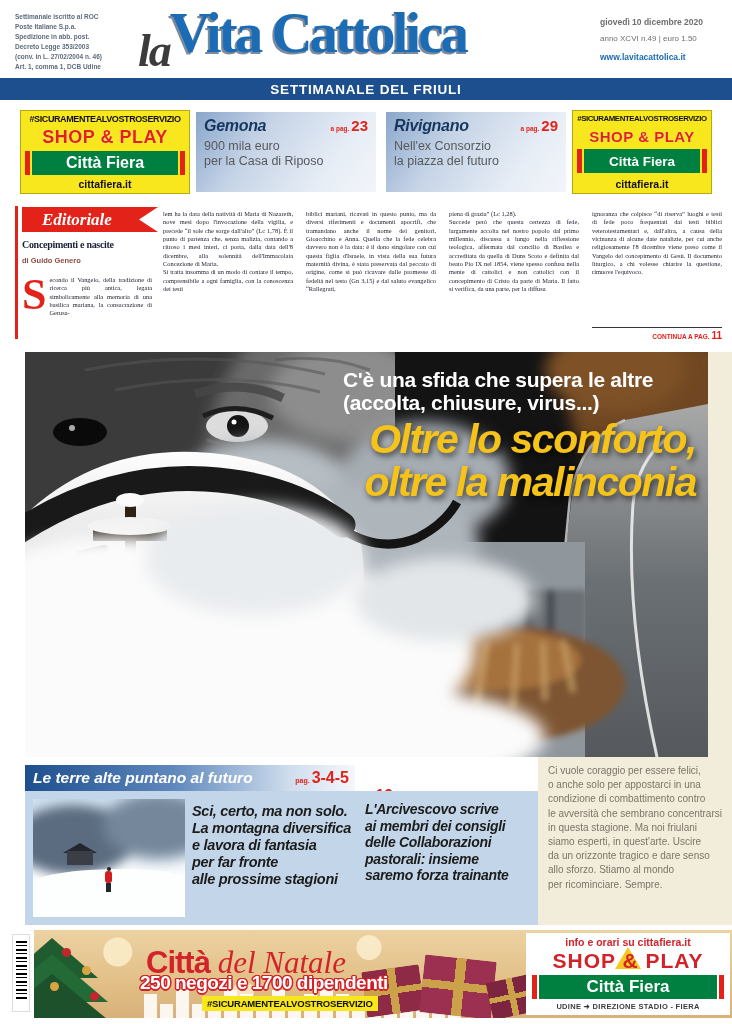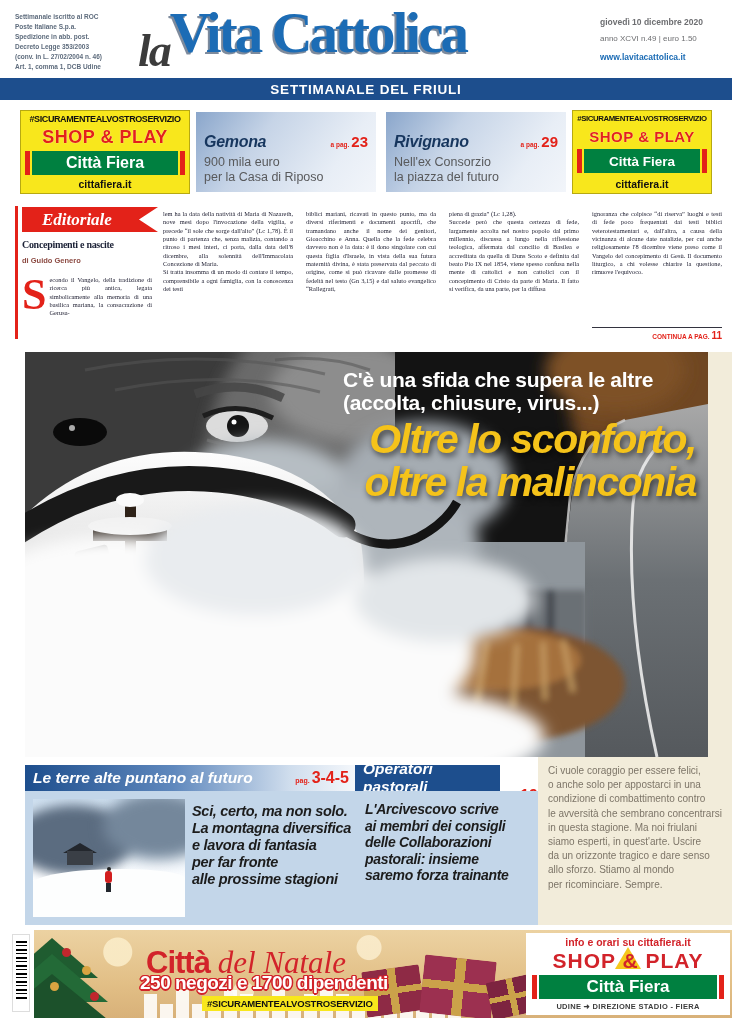--- a/index.html
+++ b/index.html
@@ -32,21 +32,21 @@
   .ad-right .ad-shop{font-size:15px;}
   .ad-brandrow{display:flex;align-items:stretch;height:24px;}
   .ad-bar{width:5px;background:#e32219;}
   .ad-green{flex:1;background:#008040;color:#fff;font-weight:bold;font-size:16px;display:flex;
             align-items:center;justify-content:center;margin:0 2px;}
   .ad-right .ad-green{font-size:13.5px;}
   .ad-site{font-size:10.5px;font-weight:bold;color:#111;}
 
   
   .teaser{top:112px;width:180px;height:80px;background:linear-gradient(125deg,#8aa6cb 0%,#c6d4e7 35%,#e8eef6 75%,#f2f5fa 100%);
-          box-sizing:border-box;padding:21px 8px;}
+          box-sizing:border-box;padding:5px 8px;}
   .teaser .row{display:flex;align-items:baseline;justify-content:space-between;}
   .teaser .kick{font-style:italic;font-weight:bold;font-size:16px;color:#17365e;letter-spacing:-.3px;}
   .teaser .pl{font-size:6.5px;color:#e32219;font-weight:bold;}
   .teaser .pn{font-size:15px;color:#e32219;font-weight:bold;margin-left:2px;}
   .teaser .txt{font-size:12.5px;color:#58595b;line-height:1.2;margin-top:4px;}
   .teaser1{left:196px;} .teaser2{left:386px;}
 
   
   .ed-rule{left:15px;top:206px;width:3px;height:133px;background:#e32219;}
   .ed-banner{left:22px;top:207px;width:136px;height:25px;background:#e32219;color:#fff;
@@ -349,21 +349,20 @@
     </div>
     <div class="bt-text pre">Sci, certo, ma non solo.
 La montagna diversifica
 e lavora di fantasia
 per far fronte
 alle prossime stagioni</div>
   </div>
 
   <div class="abs bt-mid">
     <div class="bt-head">
-      <span class="bt-navy">Operatori pastorali</span>
       <span class="bt-white">
           <span class="pl" style="font-style:normal;font-size:7px;color:#e32219;font-weight:bold;">pag.</span>
           <span class="pn" style="font-style:normal;font-size:16px;color:#e32219;font-weight:bold;margin-left:2px;">19</span>
         </span>
     </div>
     <div class="bt-panel"></div>
     <div class="bt-text pre">L'Arcivescovo scrive
 ai membri dei consigli
 delle Collaborazioni
 pastorali: insieme

